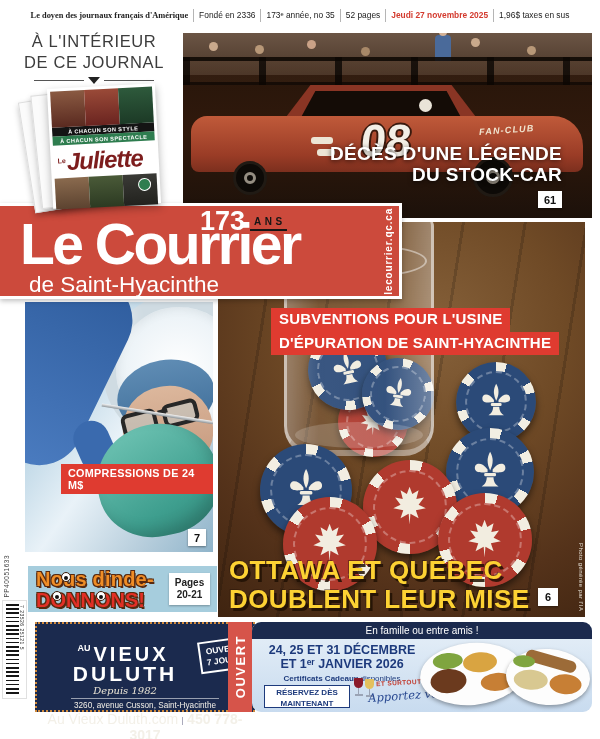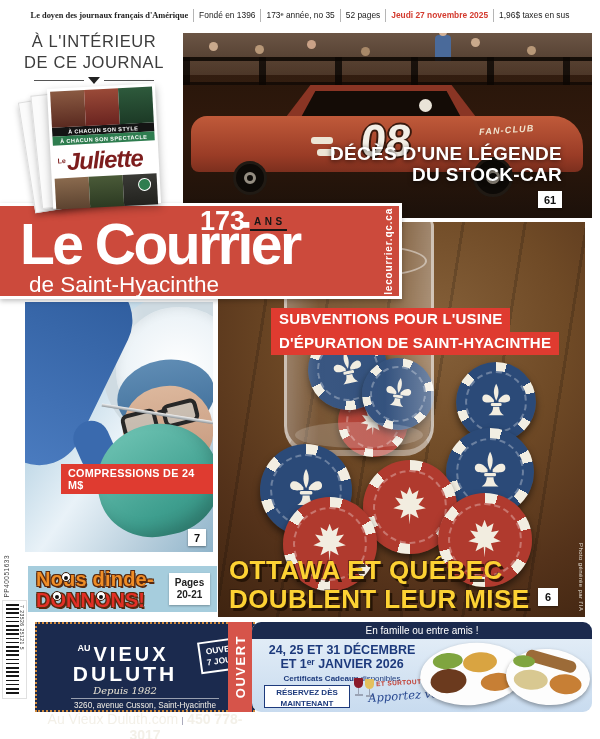--- a/index.html
+++ b/index.html
@@ -330,21 +330,21 @@
         <div style="background:linear-gradient(#8a6a4e,#5c4330);"></div>
         <div style="background:linear-gradient(#4a5a38,#2c3a22);"></div>
         <div style="background:linear-gradient(#3a3a36,#22221e);"></div>
         <div class="mag-badge"></div>
       </div>
     </div>
   </div>
 
   <div class="topbar">
     <span class="tb tb-bold">Le doyen des journaux français d'Amérique</span>
-    <span class="tb">Fondé en 1396</span>
+    <span class="tb">Fondé en 2336</span>
     <span class="tb">173ᵉ année, no 35</span>
     <span class="tb">52 pages</span>
     <span class="tb tb-date">Jeudi 27 novembre 2025</span>
     <span class="tb">1,96$ taxes en sus</span>
   </div>
 
   <div class="dinde">
     <div class="dinde-txt">
       <div class="dinde-l1">Nous dinde-</div>
       <div class="dinde-l2">DONNONS!</div>

